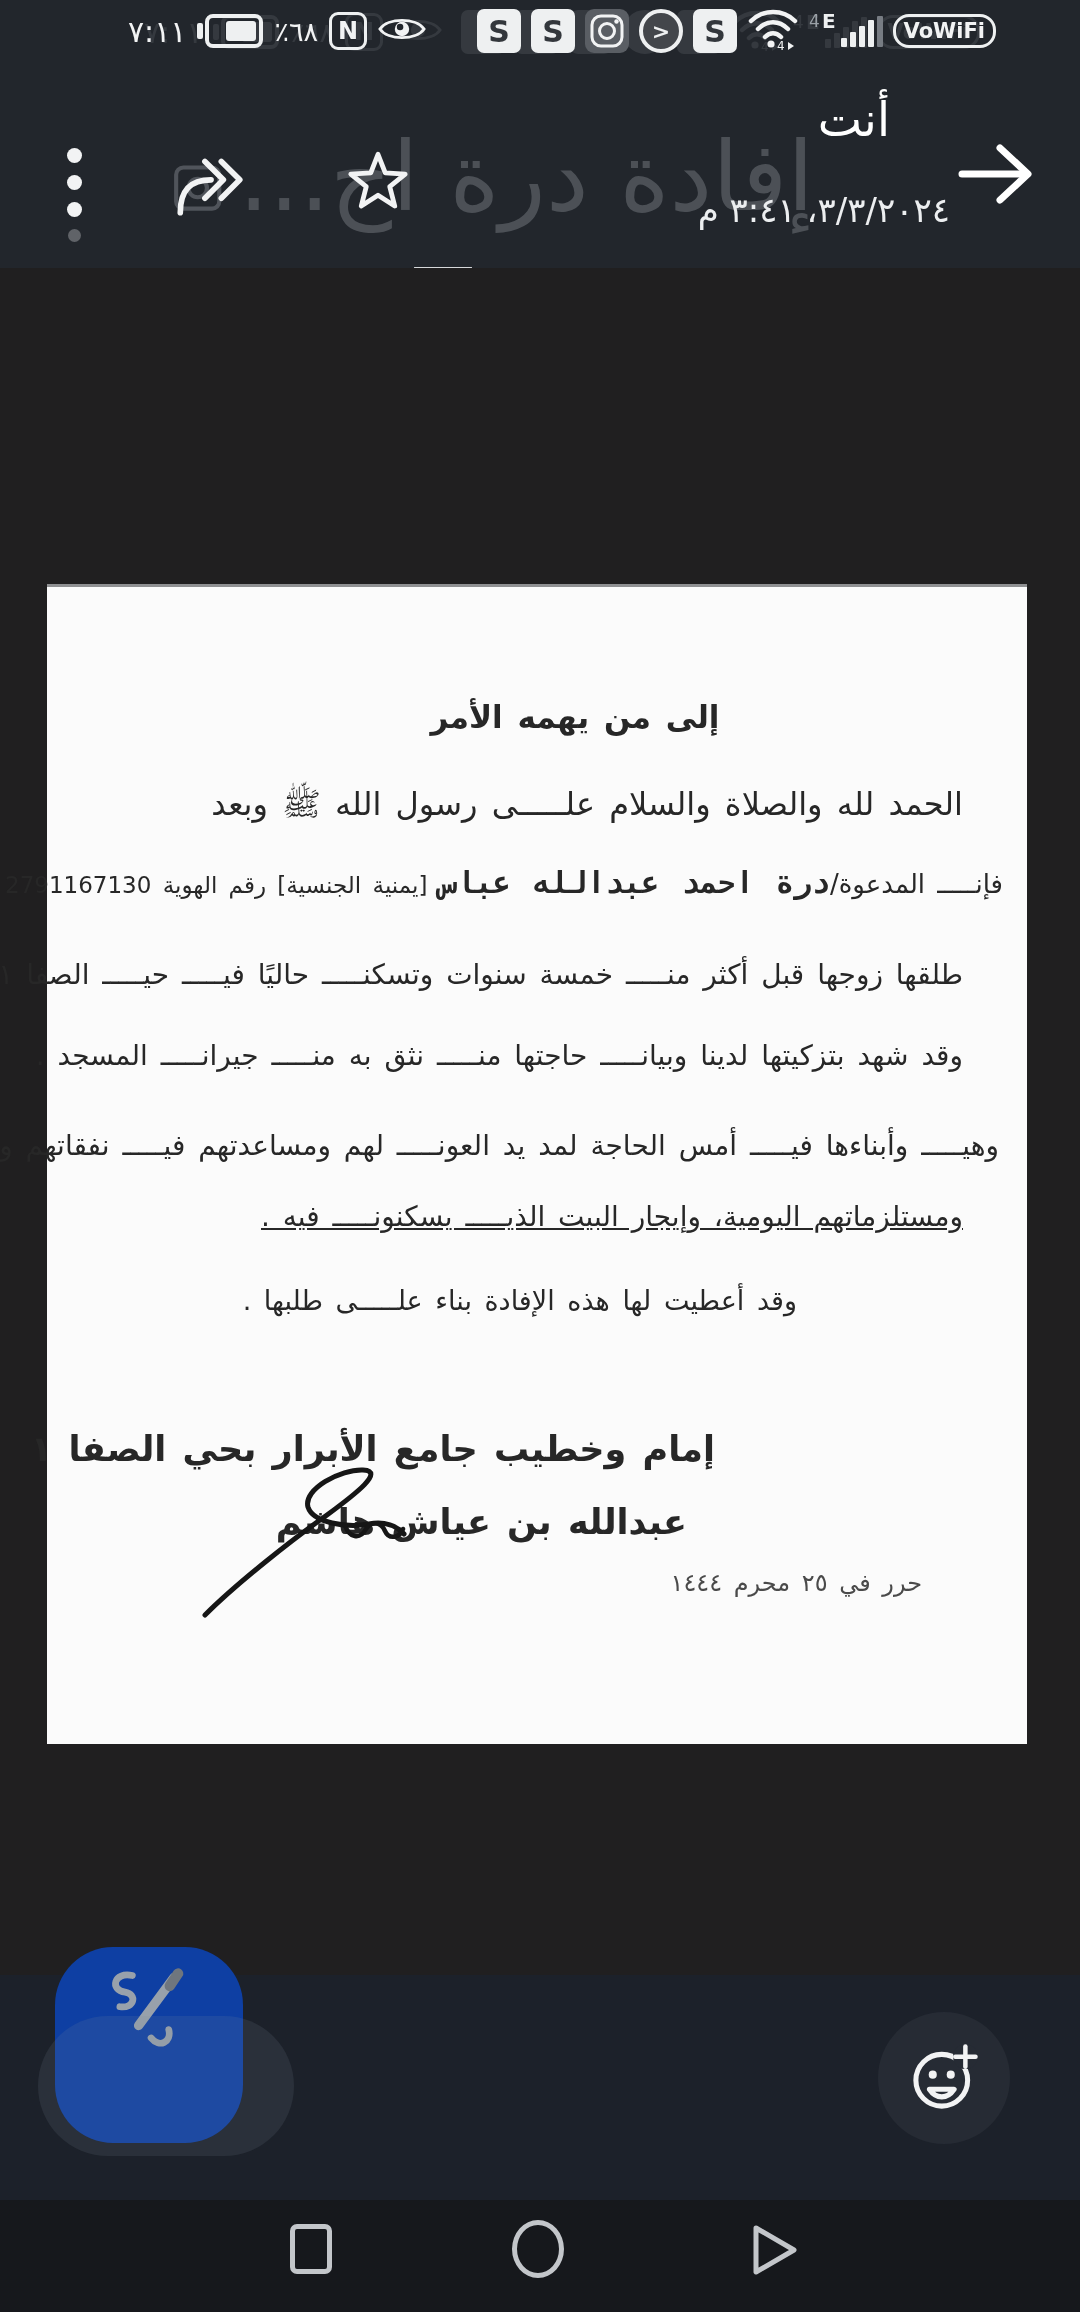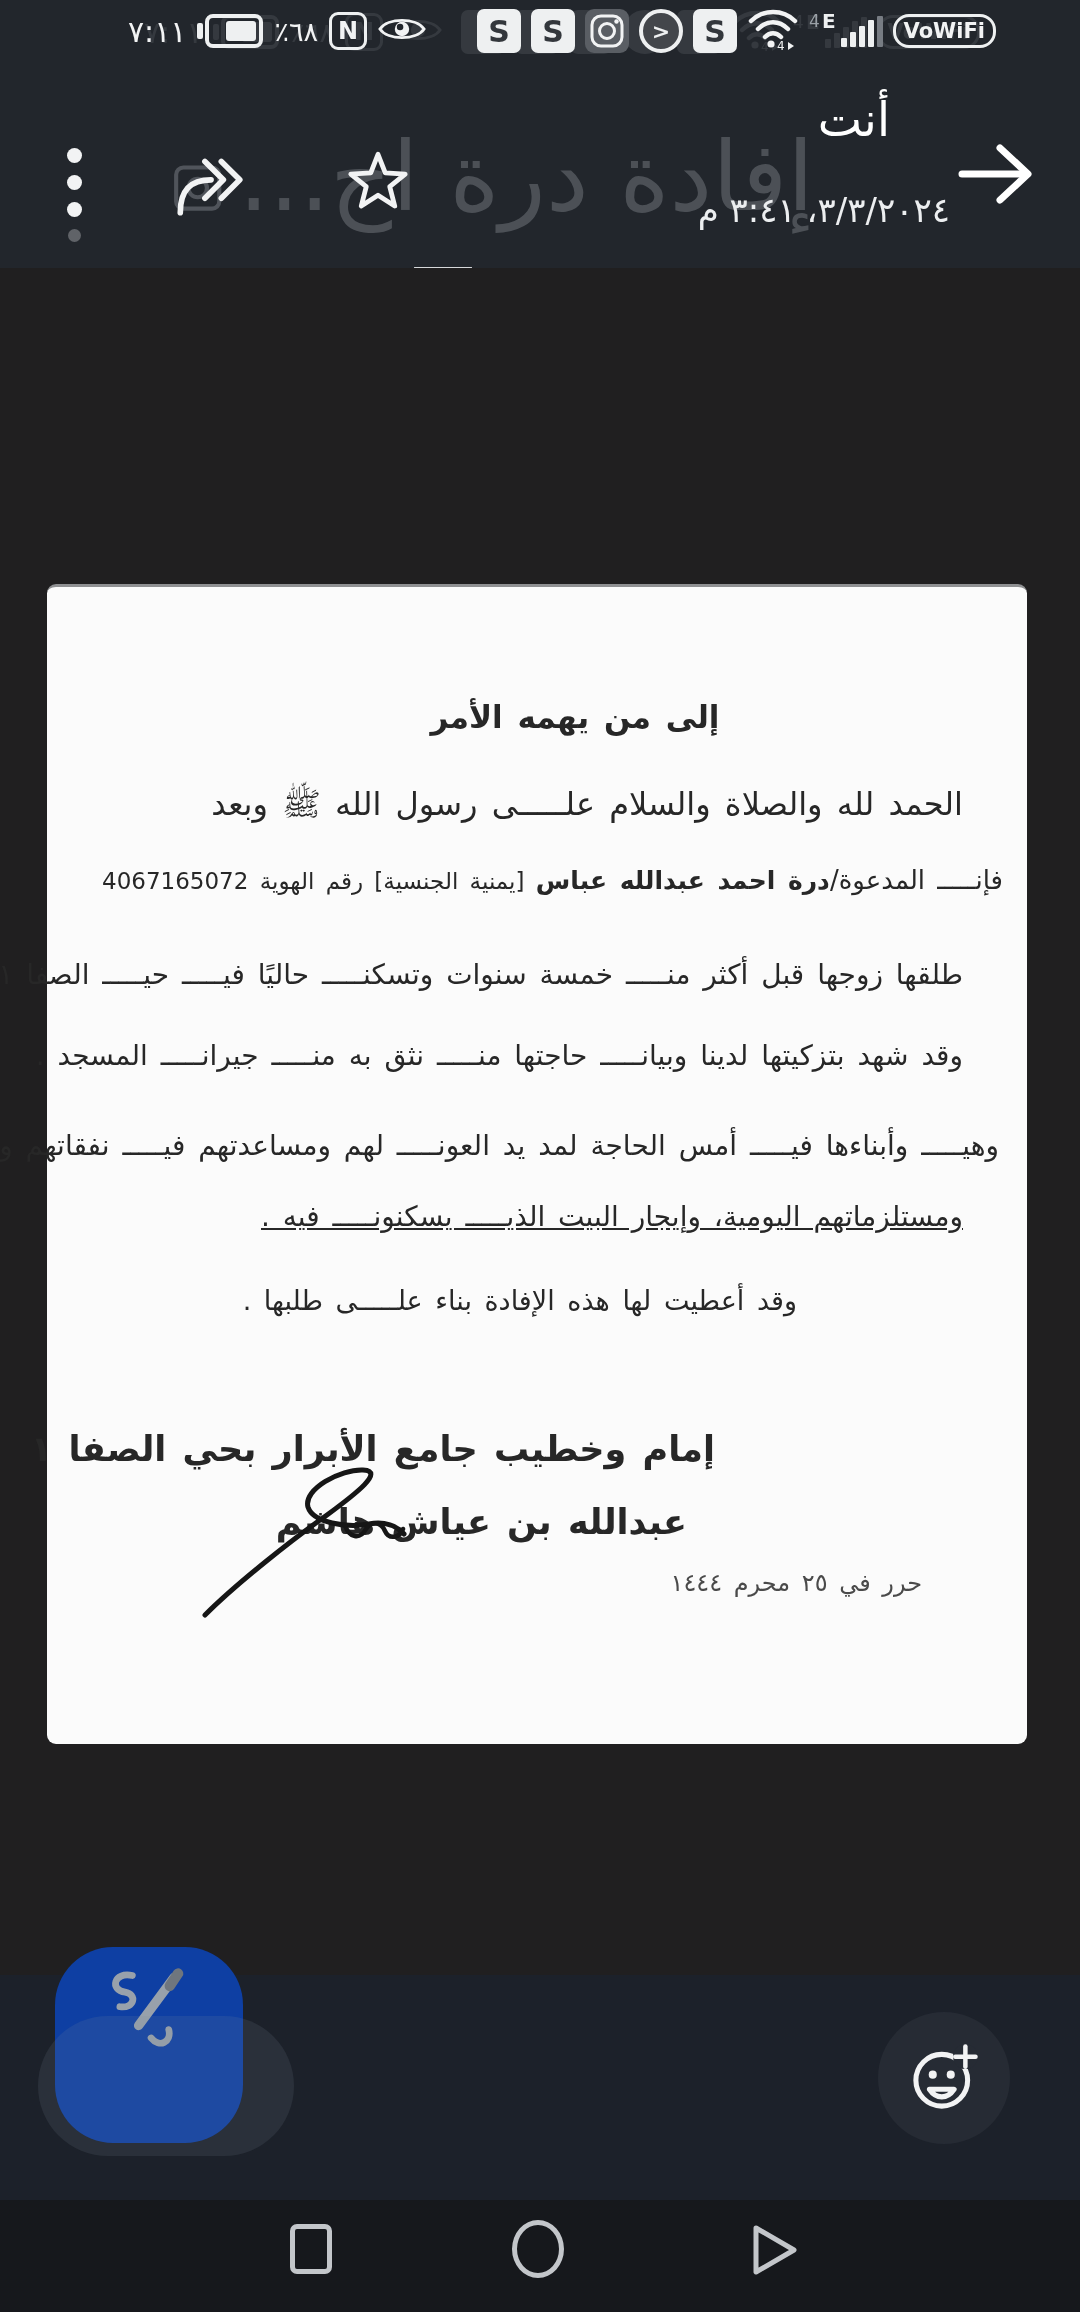--- a/index.html
+++ b/index.html
@@ -43,26 +43,26 @@
   .hdr-date{position:absolute;right:130px;top:190px;font-size:34px;color:#eceef0;direction:rtl;white-space:nowrap;}
   .kebab{position:absolute;left:56px;top:148px;width:36px;height:96px;display:flex;flex-direction:column;
          align-items:center;gap:12px;}
   .kebab b{width:15px;height:15px;border-radius:50%;background:#f2f3f4;}
   .kebab b.ghost{opacity:.3;width:13px;height:13px;}
   .fwd-btn{position:absolute;left:170px;top:148px;width:78px;height:74px;}
   .star-btn{position:absolute;left:346px;top:150px;width:64px;height:64px;}
   
   .photo{position:absolute;top:268px;left:0;width:1080px;height:1707px;background:#201f20;}
   .doc{position:absolute;left:47px;top:316px;width:980px;height:1160px;background:#fbfbfb;
-       border-top:3px solid #8f9092;box-sizing:border-box;direction:rtl;color:#272727;border-radius:9px;}
+       border-top:3px solid #8f9092;box-sizing:border-box;direction:rtl;color:#272727;}
   .doc div{position:absolute;white-space:nowrap;word-spacing:4px;}
   .doc-title{top:112px;right:0;left:76px;text-align:center;font-size:31px;font-weight:bold;}
   .l2{top:198px;right:64px;font-size:32px;}
   .l3{top:278px;right:24px;font-size:26px;}
-  .l3 .nm{font-size:25px;font-weight:bold;}
+  .l3 .nm{font-size:30px;font-weight:bold;font-family:Liberation Mono, monospace;}
   .l3 .dt{font-size:23px;}
   .l4{top:371px;right:64px;font-size:28px;}
   .l5{top:452px;right:64px;font-size:28px;}
   .l6{top:542px;right:28px;font-size:28px;}
   .l7{top:613px;right:64px;font-size:28px;text-decoration:underline;}
   .l8{top:698px;right:230px;font-size:27px;}
   .sig-title{top:842px;right:312px;font-size:35px;font-weight:bold;}
   .sig-name{top:915px;right:340px;font-size:35px;font-weight:bold;}
   .issue-date{top:982px;right:105px;font-size:24px;color:#4a4a4a;margin-left:36px;}
   .sig-svg{position:absolute;left:150px;top:876px;width:270px;height:160px;}
@@ -181,21 +181,21 @@
       </svg>
     </div>
     <div class="ghost-arc"></div>
   </div>
 
   <div class="photo">
     <div class="doc">
       <div class="doc-title">إلى من يهمه الأمر</div>
       <div class="l2">الحمد لله والصلاة والسلام علـــــى رسول الله ﷺ وبعد</div>
       <div class="l3">
-        <span>فإنـــــ المدعوة/</span><span class="nm">درة احمد عبدالله عباس</span><span class="dt"> [يمنية الجنسية] رقم الهوية 4067165072</span>
+        <span>فإنـــــ المدعوة/</span><span class="nm">درة احمد عبدالله عباس</span><span class="dt"> [يمنية الجنسية] رقم الهوية 2791167130</span>
       </div>
       <div class="l4">طلقها زوجها قبل أكثر منـــــ خمسة سنوات وتسكنـــــ حاليًا فيـــــ حيـــــ الصفا ١</div>
       <div class="l5">وقد شهد بتزكيتها لدينا وبيانـــــ حاجتها منـــــ نثق به منـــــ جيرانـــــ المسجد .</div>
       <div class="l6">وهيـــــ وأبناءها فيـــــ أمس الحاجة لمد يد العونـــــ لهم ومساعدتهم فيـــــ نفقاتهم وحاجاتهم</div>
       <div class="l7">ومستلزماتهم اليومية، وإيجار البيت الذيـــــ يسكنونـــــ فيه .</div>
       <div class="l8">وقد أعطيت لها هذه الإفادة بناء علـــــى طلبها .</div>
       <div class="sig-title">إمام وخطيب جامع الأبرار بحي الصفا ١</div>
       <div class="sig-name">عبدالله بن عياش هاشم</div>
       <svg class="sig-svg" viewBox="0 0 270 160">
         <path d="M8 152 C40 120 96 76 130 52 C160 30 188 8 166 7 C144 6 106 26 111 44 C116 60 150 65 172 61 C188 58 200 63 207 71" fill="none" stroke="#161616" stroke-width="5" stroke-linecap="round"></path>

